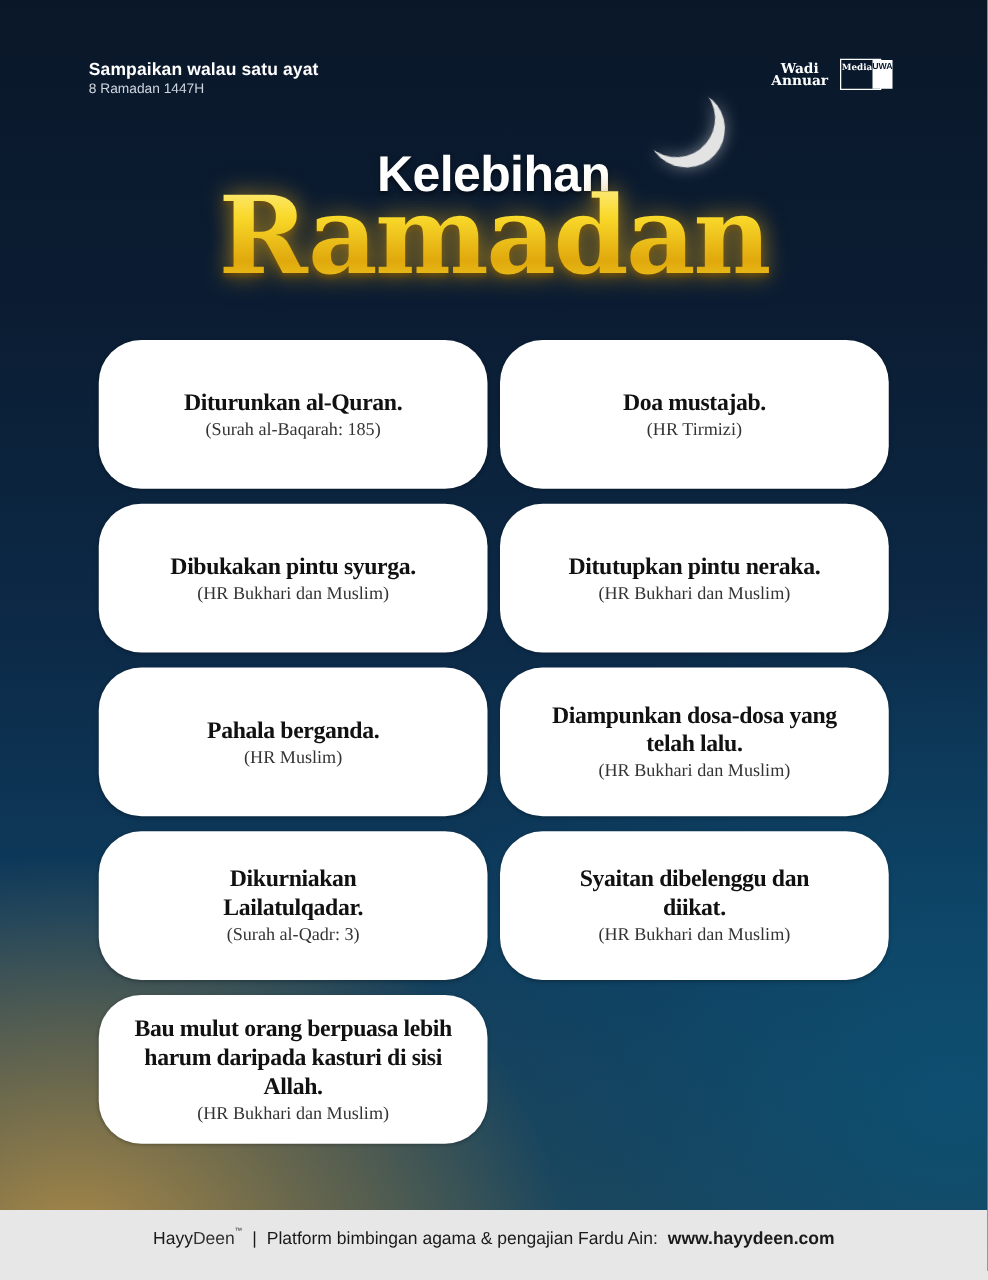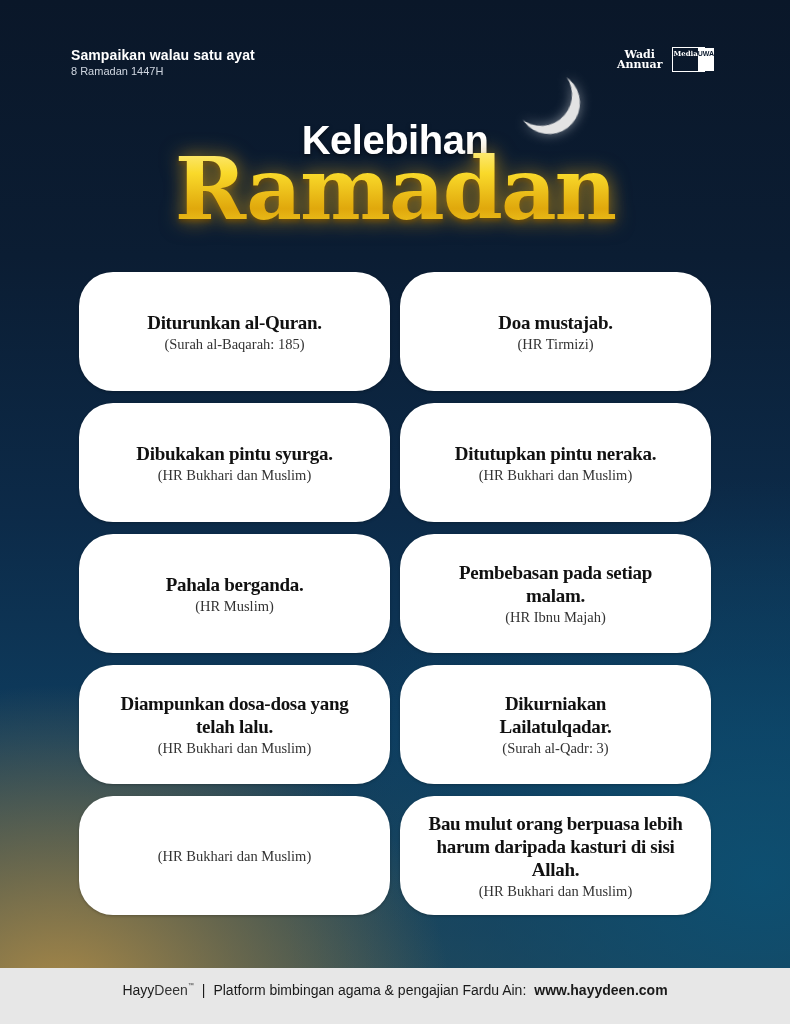--- a/index.html
+++ b/index.html
@@ -105,32 +105,29 @@
   </div>
   <div class="card">
     <div class="card-title">Ditutupkan pintu neraka.</div>
     <div class="card-source">(HR Bukhari dan Muslim)</div>
   </div>
   <div class="card">
     <div class="card-title">Pahala berganda.</div>
     <div class="card-source">(HR Muslim)</div>
   </div>
   <div class="card">
-    <div class="card-title" style="max-width:210px">Pembebasan pada setiap malam.</div>
-    <div class="card-source">(HR Ibnu Majah)</div>
-  </div>
-  <div class="card">
     <div class="card-title" style="max-width:250px">Diampunkan dosa-dosa yang telah lalu.</div>
     <div class="card-source">(HR Bukhari dan Muslim)</div>
   </div>
   <div class="card">
     <div class="card-title" style="max-width:160px">Dikurniakan Lailatulqadar.</div>
     <div class="card-source">(Surah al-Qadr: 3)</div>
   </div>
   <div class="card">
+    <div class="card-title" style="max-width:200px">Syaitan dibelenggu dan diikat.</div>
     <div class="card-source">(HR Bukhari dan Muslim)</div>
   </div>
   <div class="card">
     <div class="card-title" style="max-width:270px">Bau mulut orang berpuasa lebih harum daripada kasturi di sisi Allah.</div>
     <div class="card-source">(HR Bukhari dan Muslim)</div>
   </div>
 </div>
 
 <div class="footer">
   <span>

